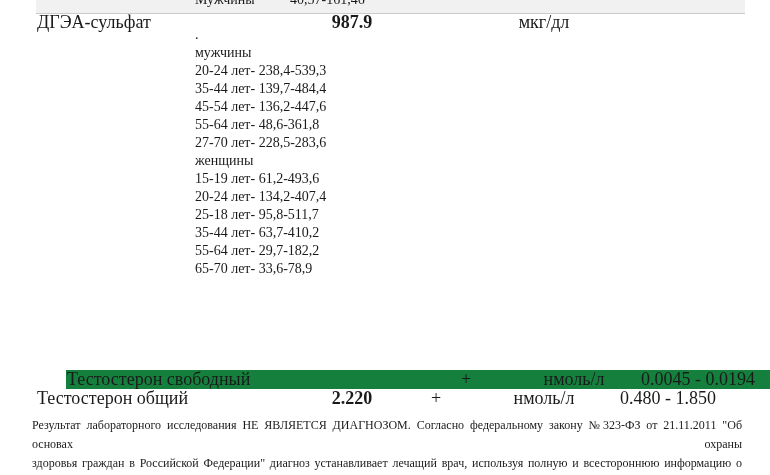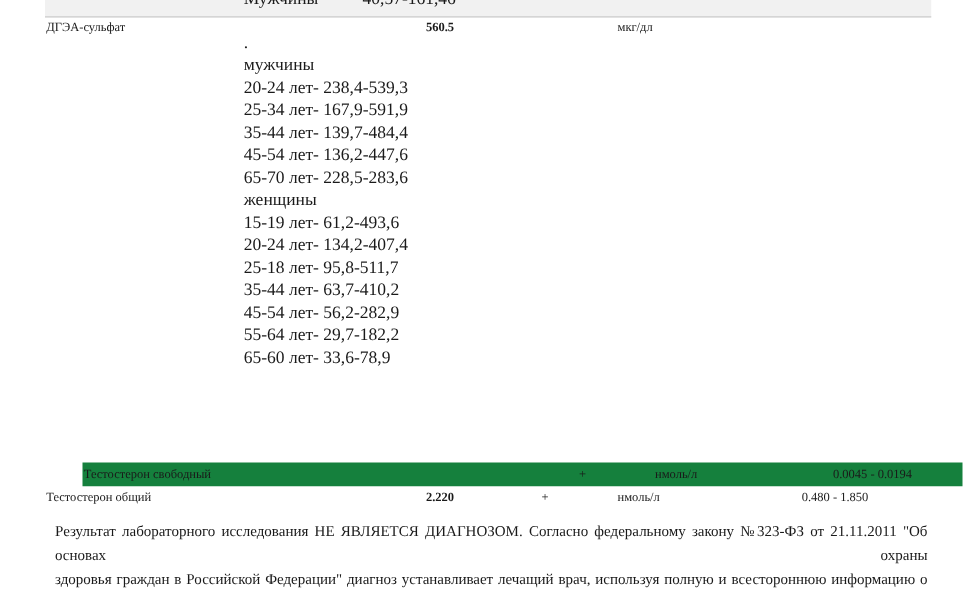--- a/index.html
+++ b/index.html
@@ -28,80 +28,79 @@
     font-size: 14px; line-height: 18px; white-space: nowrap;
   }
   .top-partial-row .range {
     position: absolute; left: 254px; top: -9px;
     font-size: 14px; line-height: 18px; white-space: nowrap;
   }
   
   .result-row {
     position: absolute;
     left: 36px; width: 709px; height: 19px;
-    font-size: 10px; line-height: 19px;
+    font-size: 18px; line-height: 19px;
     white-space: nowrap;
   }
   .result-row.stripe { background: #15803d; margin-left: 30px; }
   .col-name  { position: absolute; left: 1px;  top: 0; }
   .col-value { position: absolute; left: 266px; top: 0; width: 100px; text-align: center; font-weight: bold; }
   .col-flag  { position: absolute; left: 388px; top: 0; width: 24px;  text-align: center; }
-  .col-unit  { position: absolute; left: 458px; top: 0; width: 100px; text-align: left; }
+  .col-unit  { position: absolute; left: 458px; top: 0; width: 100px; text-align: center; }
   .col-ref   { position: absolute; left: 557px; top: 0; width: 150px; text-align: center; }
   .row-dhea  { top: 13px; }
   .row-free  { top: 370px; }
   .row-total { top: 389px; }
   
   .ref-block {
     position: absolute;
     left: 195px; top: 26px;
     font-size: 14px; line-height: 18px;
     white-space: nowrap;
   }
   
   .footer {
     position: absolute;
     left: 32px; top: 416px; width: 710px;
     font-size: 12px; line-height: 19px;
   }
-  .footer .jline { text-align: justify; text-align-last: justify; margin-left: 12px; }
+  .footer .jline { text-align: justify; text-align-last: justify; }
   .footer .lline { text-align: left; }
 </style>
 </head>
 <body>
 
 <div class="page">
 
   <div class="top-partial-row">
     <span class="sex">Мужчины</span>
     <span class="range">40,57-161,46</span>
   </div>
 
   <div class="result-row row-dhea">
     <span class="col-name">ДГЭА-сульфат</span>
-    <span class="col-value">560.5</span>
+    <span class="col-value">987.9</span>
     <span class="col-unit">мкг/дл</span>
   </div>
 
   <div class="ref-block">
     <div>.</div>
     <div>мужчины</div>
     <div>20-24 лет- 238,4-539,3</div>
-    <div>25-34 лет- 167,9-591,9</div>
     <div>35-44 лет- 139,7-484,4</div>
     <div>45-54 лет- 136,2-447,6</div>
-    <div>65-70 лет- 228,5-283,6</div>
+    <div>55-64 лет- 48,6-361,8</div>
+    <div>27-70 лет- 228,5-283,6</div>
     <div>женщины</div>
     <div>15-19 лет- 61,2-493,6</div>
     <div>20-24 лет- 134,2-407,4</div>
     <div>25-18 лет- 95,8-511,7</div>
     <div>35-44 лет- 63,7-410,2</div>
-    <div>45-54 лет- 56,2-282,9</div>
     <div>55-64 лет- 29,7-182,2</div>
-    <div>65-60 лет- 33,6-78,9</div>
+    <div>65-70 лет- 33,6-78,9</div>
   </div>
 
   <div class="result-row stripe row-free">
     <span class="col-name">Тестостерон свободный</span>
     <span class="col-flag">+</span>
     <span class="col-unit">нмоль/л</span>
     <span class="col-ref">0.0045 - 0.0194</span>
   </div>
 
   <div class="result-row row-total">

